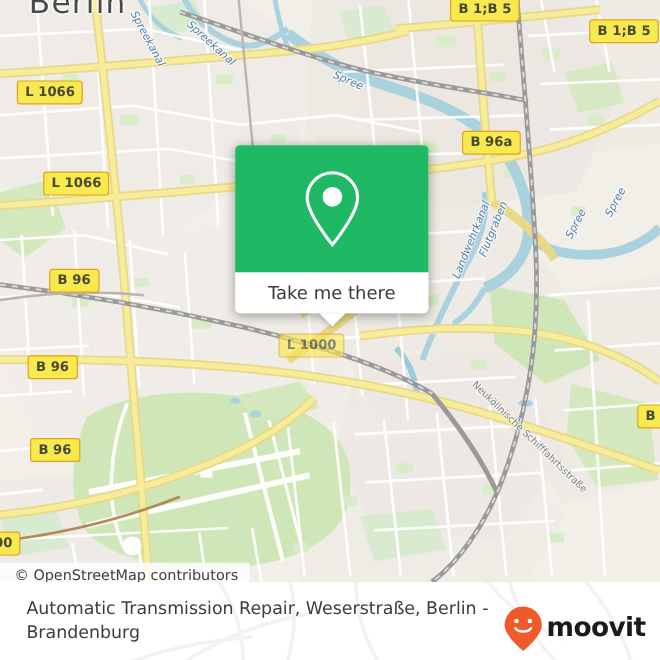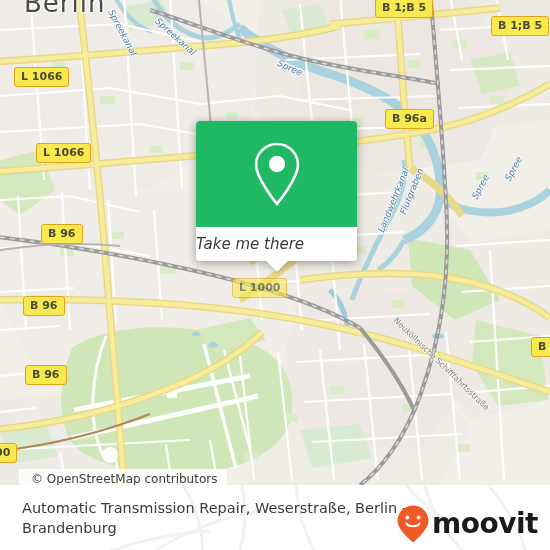--- a/index.html
+++ b/index.html
@@ -62,21 +62,21 @@
   .card-top{
     height:106px;width:100%;
     background:#1fb865;
     border-radius:4px 4px 0 0;
     display:flex;align-items:center;justify-content:center;
   }
   .card-bottom{
     height:34px;width:100%;
     background:#ffffff;
     border-radius:0 0 4px 4px;
-    display:flex;align-items:center;font-style:italic;
+    display:flex;align-items:center;justify-content:center;
   }
   .card-bottom span{
     font-family:"DejaVu Sans", sans-serif;
     font-size:15px;color:#3a3a3a;
   }
   .card-pointer{
     position:absolute;
     left:50%;bottom:-11px;margin-left:-11px;
     width:0;height:0;
     border-left:11px solid transparent;
@@ -86,21 +86,20 @@
   }
 
   
   .attrib{
     position:absolute;left:0;top:469px;
     background:rgba(255,255,255,0.82);
     padding:3px 10px 4px 12px;
     font-family:"DejaVu Sans", sans-serif;
     font-size:12px;color:#3d3d3d;
     border-radius:0 2px 0 0;
-    margin-left:19px;
   }
 
   
   .footer{
     position:absolute;left:0;top:485px;width:550px;height:65px;
     background:#ffffff;overflow:hidden;
   }
   .footer-watermark{position:absolute;left:0;top:-30px;width:550px;height:110px;opacity:1;}
   .footer-inner{
     position:relative;display:flex;align-items:flex-start;
@@ -110,21 +109,21 @@
     font-family:"DejaVu Sans", sans-serif;
     font-size:14.5px;color:#3c3c3c;line-height:1.35;
     max-width:390px;
   }
   .brand{
     position:absolute;right:12px;top:19px;
     display:flex;align-items:center;gap:2px;
   }
   .brand-word{
     font-family:"DejaVu Sans", sans-serif;
-    font-size:28px;font-weight:700;color:#1a1a1a;letter-spacing:-0.5px;
+    font-size:22px;font-weight:700;color:#1a1a1a;letter-spacing:-0.5px;
     line-height:1;
   }
 </style>
 </head>
 <body>
 
 <div class="screen">
 
   <div class="map">
     <svg class="map-svg" viewBox="0 0 550 485">

